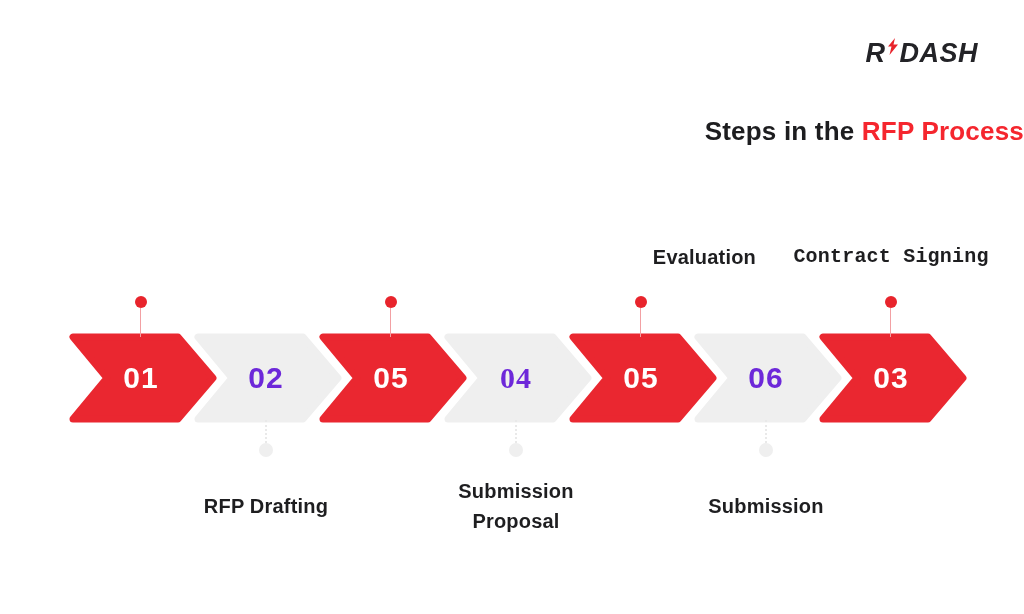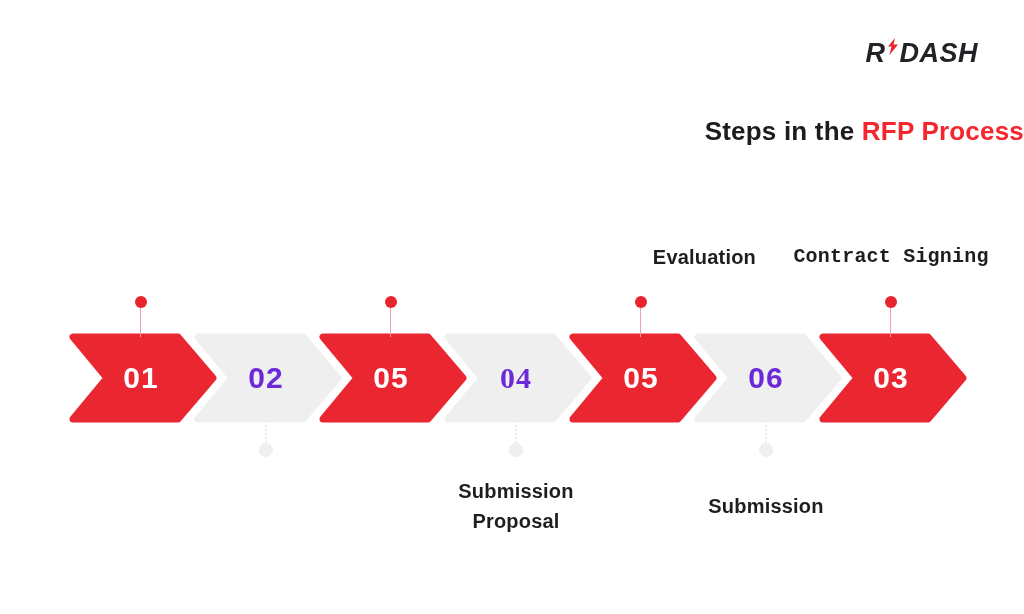--- a/index.html
+++ b/index.html
@@ -87,20 +87,23 @@
       <svg class="chevron-svg" width="150" height="92" viewBox="0 0 150 92" style="left: 68px; top: 332px;">
         <polygon points="5,5 110,5 145,46 110,87 5,87 39,46" fill="#ea2730" stroke="#ea2730" stroke-width="7" stroke-linejoin="round"></polygon>
       </svg>
       <div class="step-number on-red" style="left: 81px; top: 360px;">01</div>
       <div class="stem top-stem" style="left: 140.25px; top: 308px; height: 29px;"></div>
       <div class="dot top-dot" style="left: 135px; top: 296px;"></div>
       <svg class="chevron-svg" width="150" height="92" viewBox="0 0 150 92" style="left: 193px; top: 332px;">
         <polygon points="5,5 110,5 145,46 110,87 5,87 39,46" fill="#efefef" stroke="#efefef" stroke-width="7" stroke-linejoin="round"></polygon>
       </svg>
       <div class="step-number on-gray" style="left: 206px; top: 360px;">02</div>
+      <div class="step-label" style="left: 151px; top: 491px;">
+        <div>RFP Drafting</div>
+      </div>
       <div class="stem bottom-stem" style="left: 265px; top: 420px; height: 23px;"></div>
       <div class="dot bottom-dot" style="left: 259px; top: 443px;"></div>
       <svg class="chevron-svg" width="150" height="92" viewBox="0 0 150 92" style="left: 318px; top: 332px;">
         <polygon points="5,5 110,5 145,46 110,87 5,87 39,46" fill="#ea2730" stroke="#ea2730" stroke-width="7" stroke-linejoin="round"></polygon>
       </svg>
       <div class="step-number on-red" style="left: 331px; top: 360px;">05</div>
       <div class="stem top-stem" style="left: 390.25px; top: 308px; height: 29px;"></div>
       <div class="dot top-dot" style="left: 385px; top: 296px;"></div>
       <svg class="chevron-svg" width="150" height="92" viewBox="0 0 150 92" style="left: 443px; top: 332px;">
         <polygon points="5,5 110,5 145,46 110,87 5,87 39,46" fill="#efefef" stroke="#efefef" stroke-width="7" stroke-linejoin="round"></polygon>

